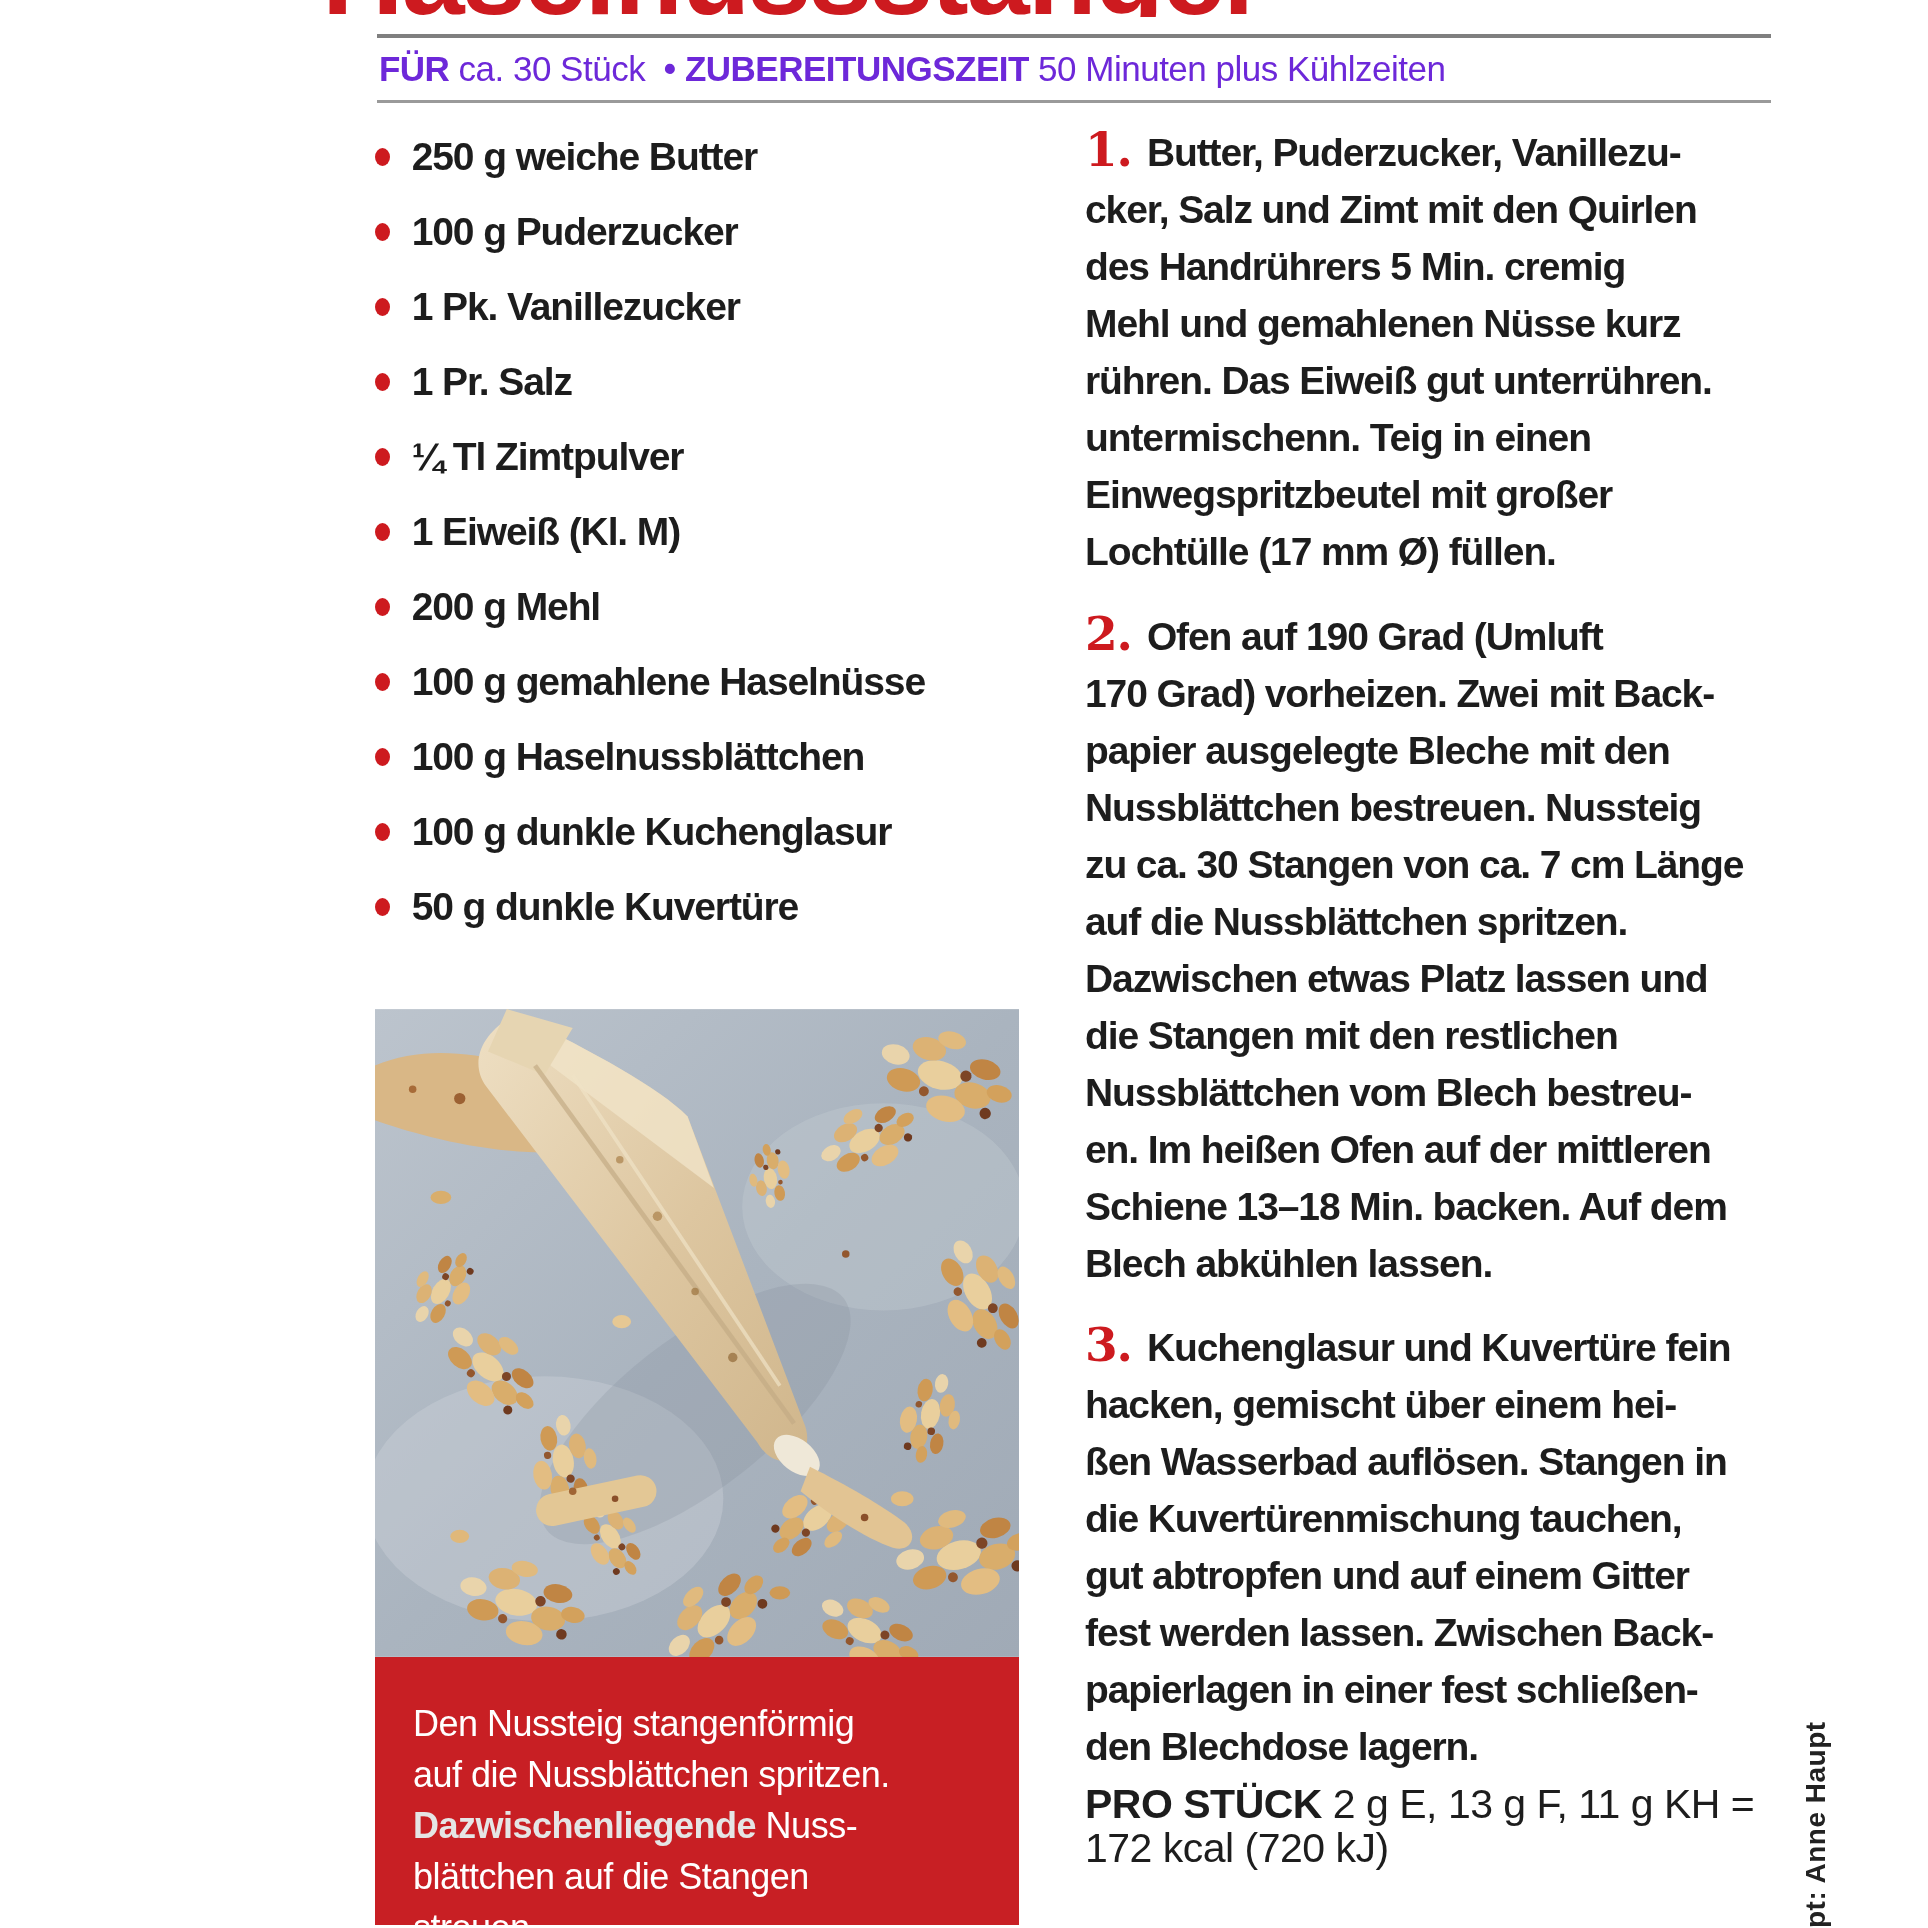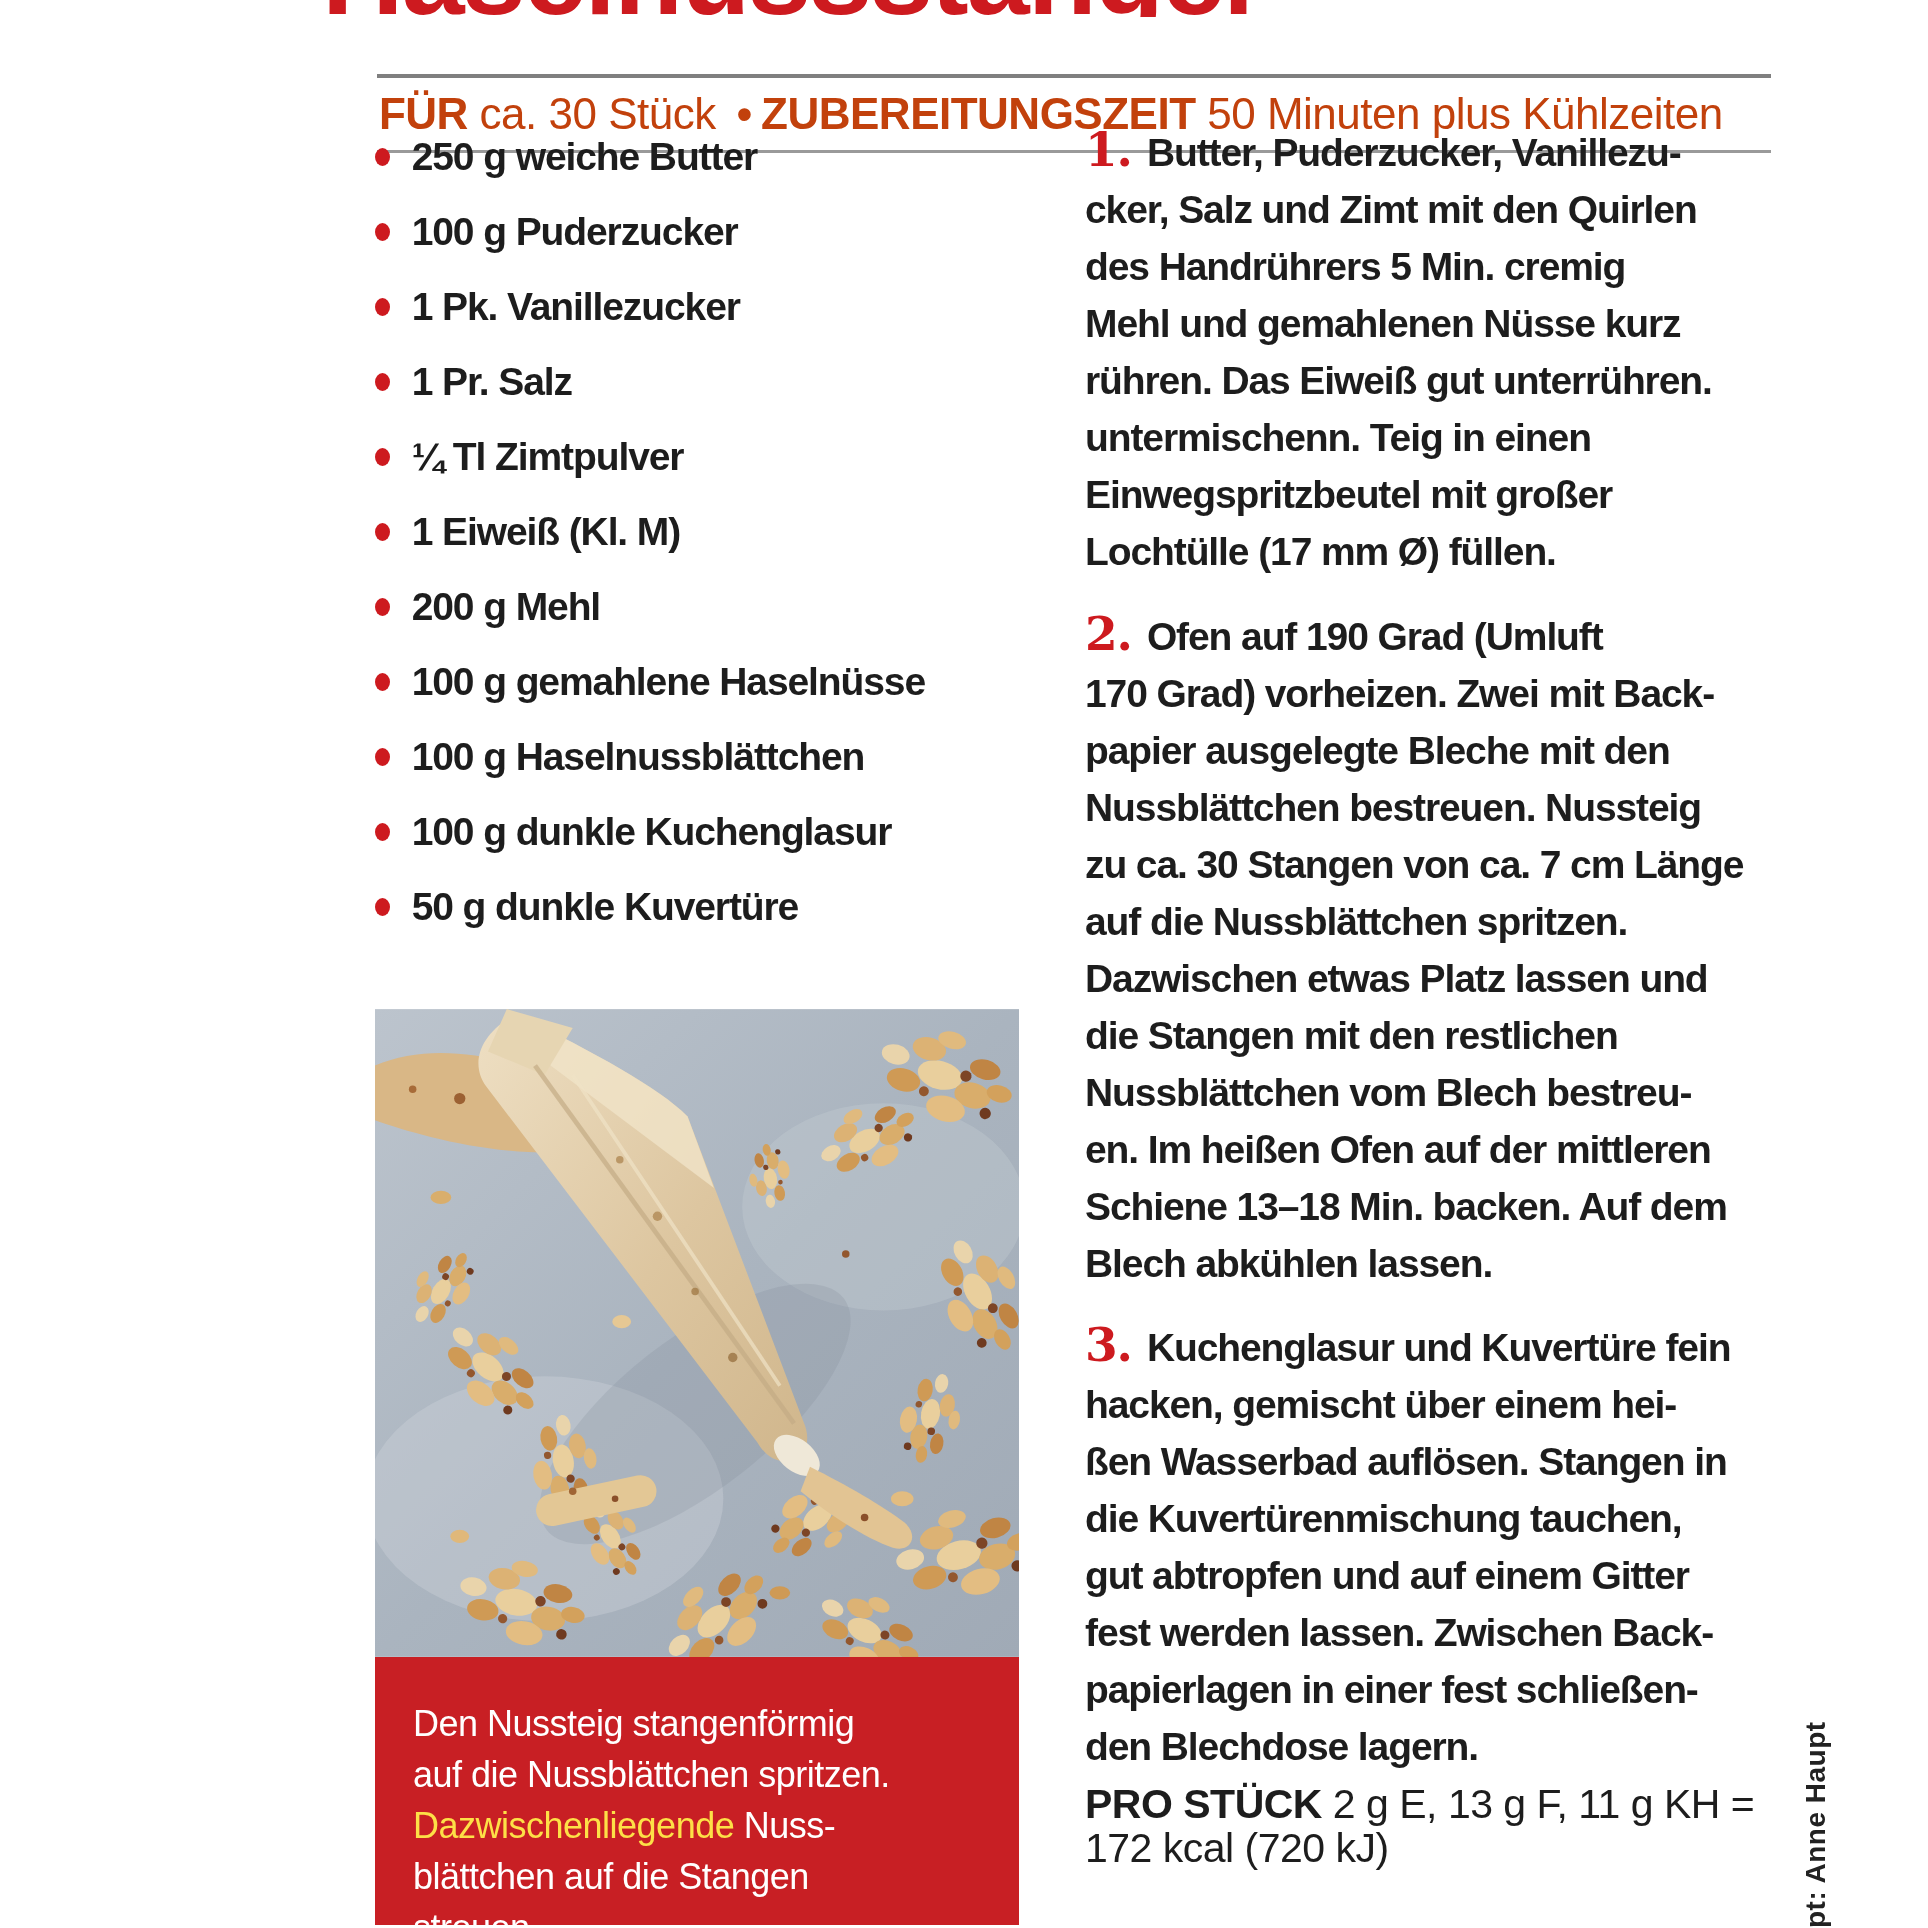--- a/index.html
+++ b/index.html
@@ -7,39 +7,39 @@
         font-family:"Liberation Sans",sans-serif;color:#1d1d1d;}
 
   
   .title-clip{position:absolute;left:322px;top:0;width:932px;height:17px;overflow:hidden;}
   .title-clip span{display:block;white-space:nowrap;font-size:113px;line-height:113px;
         font-weight:bold;letter-spacing:-1.9px;color:#cd1a1f;margin-top:-81px;}
 
   
   .meta{position:absolute;left:377px;top:34px;width:1394px;box-sizing:border-box;
         border-top:4.7px solid #7f7f7f;border-bottom:3.8px solid #9a9a9a;
-        padding:11.3px 0 10.4px 1.9px;font-size:44px;letter-spacing:-0.5px;color:#c2410c;margin-top:40px;}
+        padding:11.3px 0 10.4px 1.9px;font-size:35px;letter-spacing:-0.5px;color:#6d28d9;}
   .meta .b{font-weight:bold;}
   .meta .dot{margin:0 9.4px;font-weight:bold;}
 
   
   .ingredients{position:absolute;left:375px;top:119px;margin:0;padding:0;list-style:none;width:678px;}
   .ingredients li{height:75px;display:flex;align-items:center;}
   .bullet{flex:none;width:15px;height:18px;border-radius:50%;background:#cd1a1f;margin-right:21.7px;}
   .itxt{font-size:39px;font-weight:bold;letter-spacing:-1.1px;white-space:nowrap;}
 
   
   .photo{position:absolute;left:375px;top:1009px;width:644px;height:648px;overflow:hidden;}
   .photo svg{display:block;}
 
   
   .caption{position:absolute;left:375px;top:1657px;width:644px;height:268px;background:#c81f24;
         box-sizing:border-box;padding:41px 28px 0 38px;overflow:hidden;}
   .cline{font-size:36px;line-height:51px;color:#ffffff;letter-spacing:-0.5px;white-space:nowrap;}
-  .cline .hl{color:#fde047;font-weight:normal;}
+  .cline .hl{color:#e5e5e5;font-weight:bold;}
 
   
   .steps-column{position:absolute;left:1085px;top:121px;width:744px;}
   .step{margin-bottom:24.5px;}
   .sline{font-size:39px;font-weight:bold;letter-spacing:-1.1px;line-height:57px;white-space:nowrap;color:#1d1d1d;}
   .snum{font-family:"DejaVu Serif",serif;font-weight:bold;font-size:47px;color:#cd1a1f;margin-right:15px;}
 
   
   .nutrition{position:absolute;left:1085px;top:1782px;width:744px;font-size:41px;line-height:44px;letter-spacing:-0.5px;}
   .nutrition .b{font-weight:bold;}

